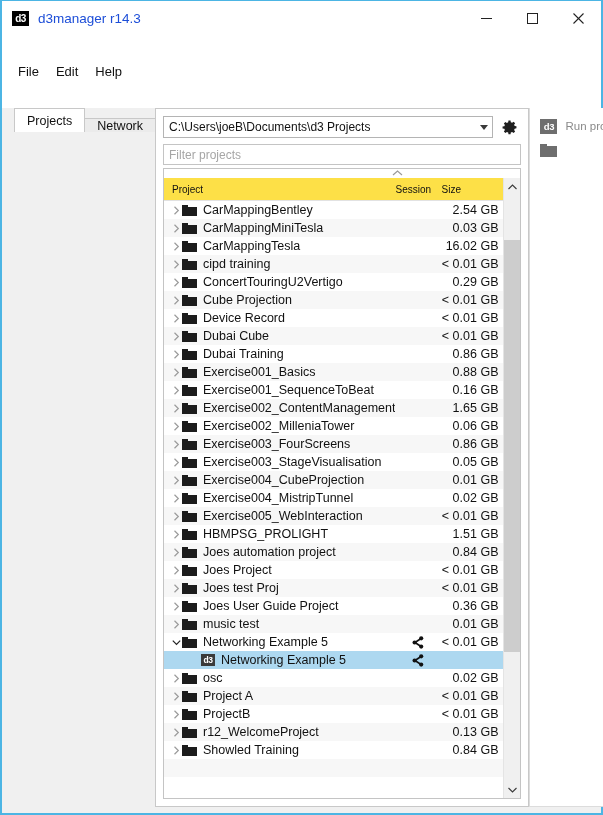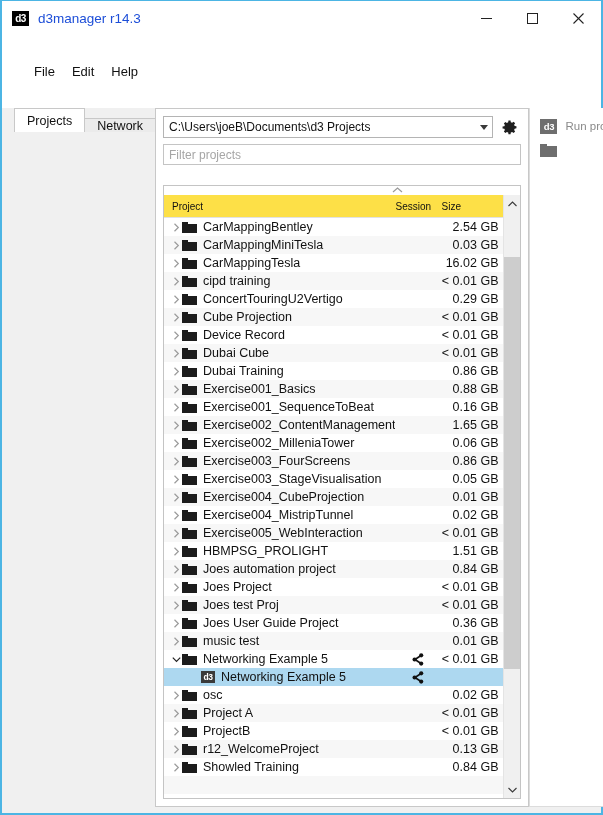--- a/index.html
+++ b/index.html
@@ -44,21 +44,21 @@
   }
   .wbtn {
     width: 46px; height: 34px;
     display: flex; align-items: center; justify-content: center;
     color: #222;
   }
   
   .menubar {
     height: 25px; min-height: 25px;
     display: flex; align-items: center;
-    padding-left: 24px; background: #ffffff;
+    padding-left: 8px; background: #ffffff;
   }
   .menuitem {
     font-size: 13px; color: #111;
     padding: 3px 8px; margin-right: 1px;
   }
   
   .bodyarea {
     flex: 1; display: flex; flex-direction: row;
     background: #f0f0f0;
     padding: 0 6px 6px 6px;
@@ -119,21 +119,21 @@
     width: 24px; height: 22px;
     display: flex; align-items: center; justify-content: center;
     margin-left: 4px;
   }
   
   .filterbox {
     height: 21px; min-height: 21px;
     border: 1px solid #c4c4c4;
     background: #fff;
     display: flex; align-items: center;
-    margin-bottom: 20px;
+    margin-bottom: 3px;
   }
   .filterbox span {
     font-size: 12px; color: #a6a6a6;
     padding-left: 5px;
   }
   
   .treewrap {
     flex: 1; min-height: 0;
     border: 1px solid #c4c4c4;
     background: #ffffff;

